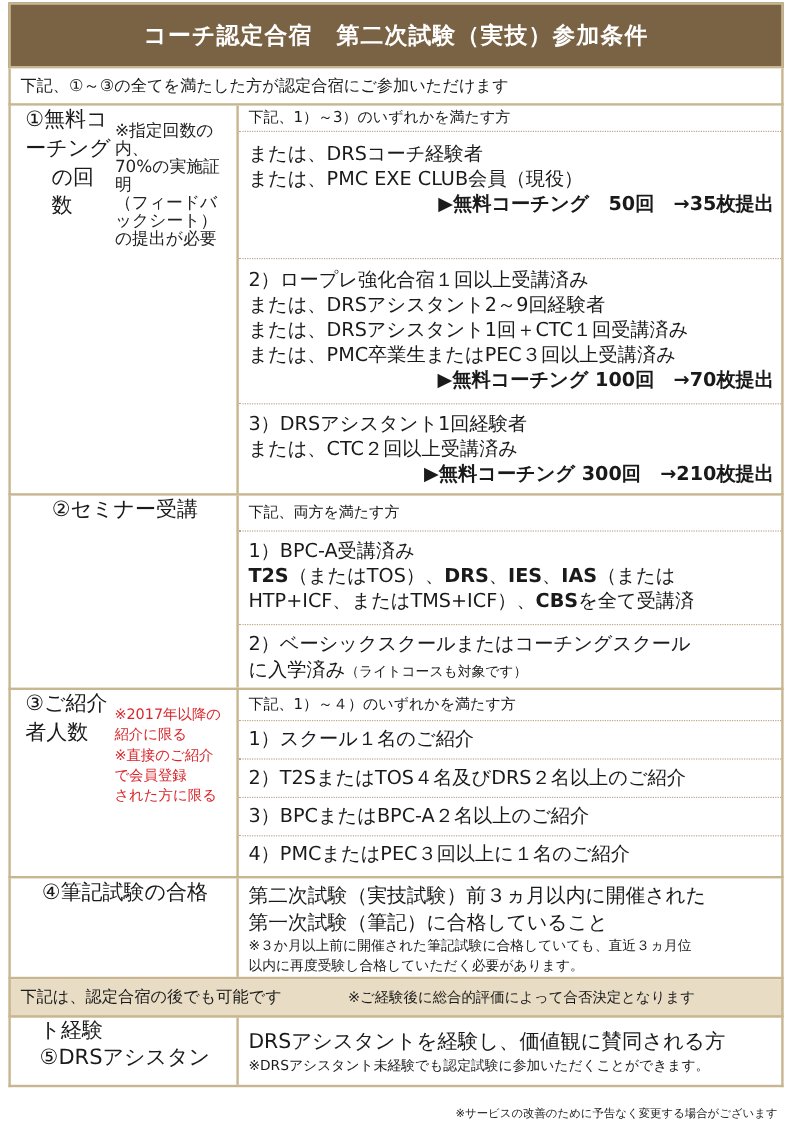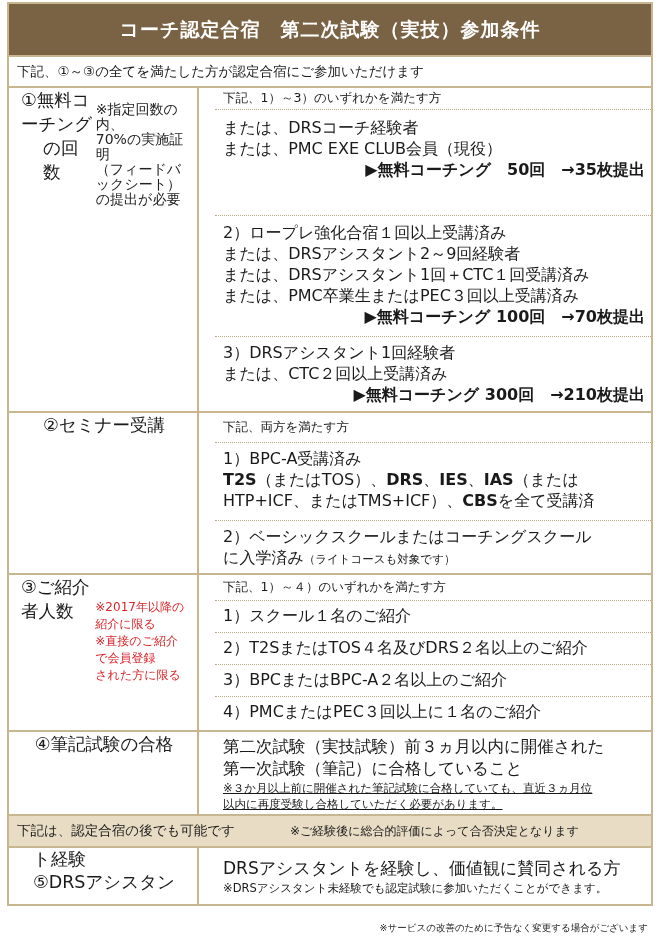--- a/index.html
+++ b/index.html
@@ -9,40 +9,40 @@
   .header { background: #7a6244; color: #ffffff; height: 55px; border: 2px solid #c7b690;
             box-sizing: border-box; display: flex; align-items: center; justify-content: center;
             font-weight: bold; font-size: 19px; letter-spacing: 1px; }
   .intro { height: 31px; border-left: 2px solid #c7b690; border-right: 2px solid #c7b690;
            border-bottom: 2px solid #c7b690; box-sizing: border-box; display: flex; align-items: center;
            padding-left: 8px; font-size: 13.5px; background: #fff; }
   .row { display: flex; border-left: 2px solid #c7b690; border-right: 2px solid #c7b690;
          border-bottom: 2px solid #c7b690; box-sizing: border-box; }
   .left { width: 190px; border-right: 2px solid #c7b690; box-sizing: border-box;
           padding: 0 10px 0 12px; display: flex; flex-direction: row; justify-content: center; }
-  .right { flex: 1; display: flex; flex-direction: column; margin-left: 16px; }
+  .right { flex: 1; display: flex; flex-direction: column; }
   .lhead { font-size: 17.5px; line-height: 24px; }
   .lhead .indent { padding-left: 22px; display: block; }
   .lnote { font-size: 14px; line-height: 15px; margin-top: 14px; color: #222; }
-  .lnote.red { color: #d9262b; margin-top: 24px; font-size: 12px; line-height: 17px; }
+  .lnote.red { color: #d9262b; margin-top: 12px; font-size: 12px; line-height: 17px; }
   .rsub { font-size: 12.5px; padding: 3px 8px; border-bottom: 1px dotted #b8a886; height: 22px;
           box-sizing: border-box; display: flex; align-items: center; }
   .item { font-size: 16px; line-height: 21px; padding: 4px 6px 3px 8px; border-bottom: 1px dotted #b8a886; }
   .item:last-child { border-bottom: none; }
   .item .line { display: block; white-space: nowrap; }
   .item .result { display: block; text-align: right; font-weight: bold; white-space: nowrap; }
   .item .small { font-size: 11.5px; }
   .b { font-weight: bold; }
   .note-band { background: #e8dcc4; height: 32px; border-left: 2px solid #c7b690; border-right: 2px solid #c7b690;
                border-bottom: 2px solid #c7b690; box-sizing: border-box; display: flex; align-items: center;
                padding-left: 8px; font-size: 13.5px; gap: 41px; }
   .note-band .small { font-size: 12px; margin-left: 14px; }
   .footer { position: absolute; right: 12px; top: 922px; font-size: 9.5px; color: #222; }
   .exam-main { font-size: 16.5px; line-height: 22px; }
-  .exam-note { font-size: 11.5px; line-height: 16px; text-decoration: underline; }
+  .exam-note { font-size: 11.5px; line-height: 16px; }
 </style>
 </head>
 <body>
 
 <div class="wrap">
 
   <div class="header">コーチ認定合宿　第二次試験（実技）参加条件</div>
 
   <div class="intro">下記、①～③の全てを満たした方が認定合宿にご参加いただけます</div>
 

